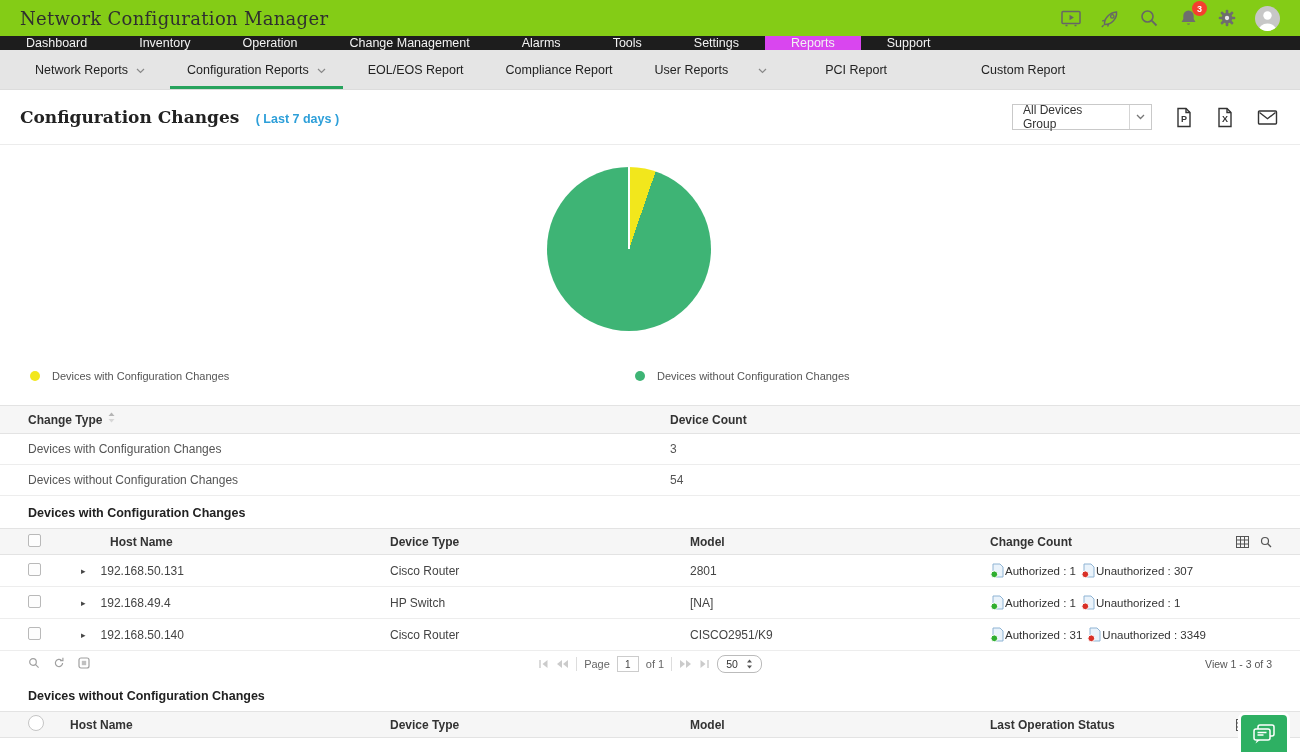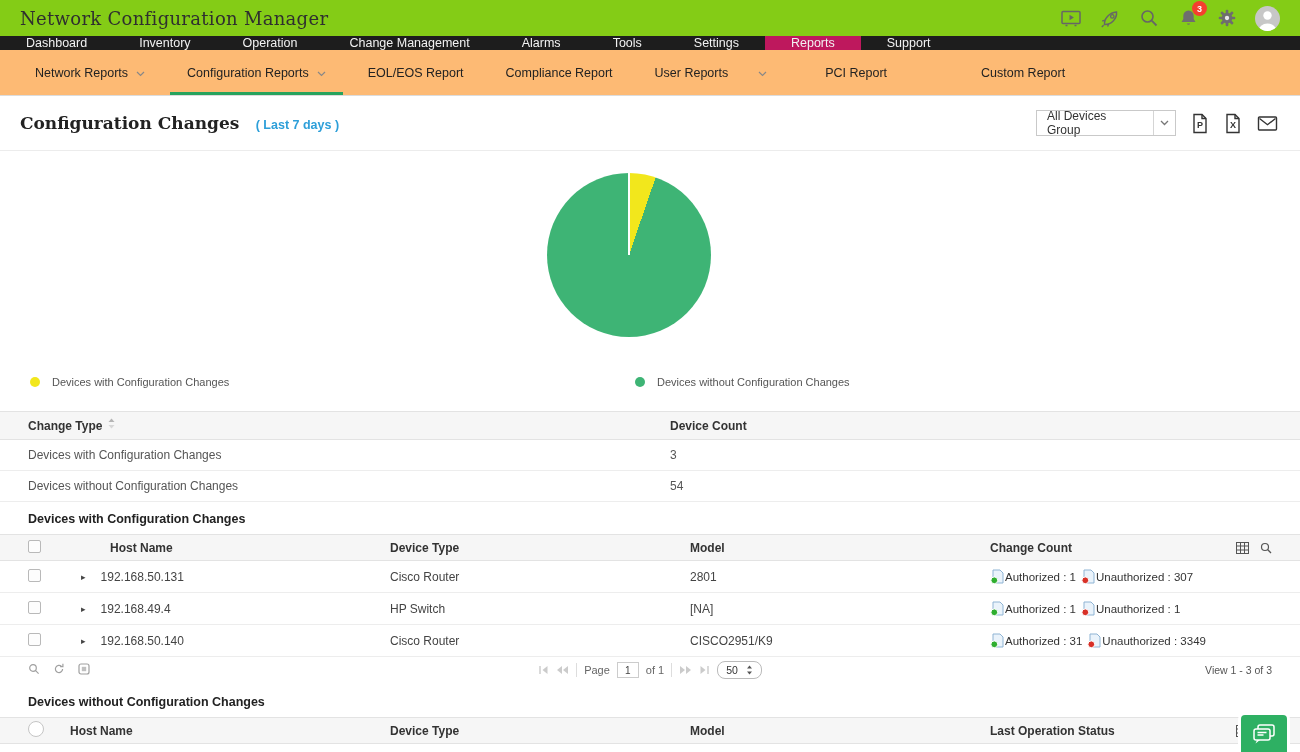--- a/index.html
+++ b/index.html
@@ -14,37 +14,37 @@
   .tb-icon { position:relative; width:22px; height:22px; display:flex; align-items:center; justify-content:center; cursor:pointer; }
   .badge { position:absolute; top:-6px; right:-8px; min-width:15px; height:15px; border-radius:8px;
            background:#f4402e; color:#fff; font-size:9px; font-weight:bold; display:flex;
            align-items:center; justify-content:center; padding:0 3px; }
   .avatar { width:25px; height:25px; border-radius:50%; background:#c7c7c7; overflow:hidden; display:block; }
 
   
   .nav { height:14px; background:#1d1d1d; display:flex; align-items:stretch; }
   .nav-item { color:#f2f2f2; font-size:12.5px; display:flex; align-items:center;
               padding:0 26px; cursor:pointer; white-space:nowrap; }
-  .nav-item.active { background:#be185d; }
-
-  
-  .subnav { height:46px; background:#fdba74; border-bottom:1px solid #dcdcdc;
+  .nav-item.active { background:#d946ef; }
+
+  
+  .subnav { height:40px; background:#e5e5e5; border-bottom:1px solid #dcdcdc;
             display:flex; align-items:stretch; padding-left:14px; }
   .subnav-item { position:relative; display:flex; align-items:center; gap:8px;
                  font-size:12.5px; color:#222; padding:0 21px; cursor:pointer; white-space:nowrap; }
   .subnav-item.active::after { content:""; position:absolute; left:4px; right:4px; bottom:0;
                  height:3px; background:#27a35d; }
   .caret { display:inline-block; margin-top:2px; }
 
   
   .page-head { height:55px; display:flex; align-items:center; justify-content:space-between;
                padding:0 22px 0 20px; border-bottom:1px solid #ececec; }
   .page-title { font-family:"DejaVu Serif", serif; font-weight:bold; font-size:17px; color:#222; }
   .page-period { font-size:12.5px; color:#2d9fd9; font-weight:bold; margin-left:12px; }
-  .head-controls { display:flex; align-items:center; gap:15px; }
+  .head-controls { display:flex; align-items:center; gap:23px; }
   .group-select { width:140px; height:26px; border:1px solid #c9c9c9; background:#fff;
                   display:flex; align-items:stretch; cursor:pointer; }
   .group-select .sel-label { flex:1; font-size:12px; color:#333; display:flex; align-items:center; padding:0 10px; }
   .group-select .sel-arrow { width:22px; border-left:1px solid #d5d5d5; display:flex; align-items:center; justify-content:center; }
 
   
   .chart-zone { position:relative; height:238px; }
   .pie { position:relative; width:164px; height:164px; border-radius:50%;
          margin:22px auto 0; left:-21px; }
   .pie::after { content:""; position:absolute; left:50%; top:0; width:2px; height:50%;

